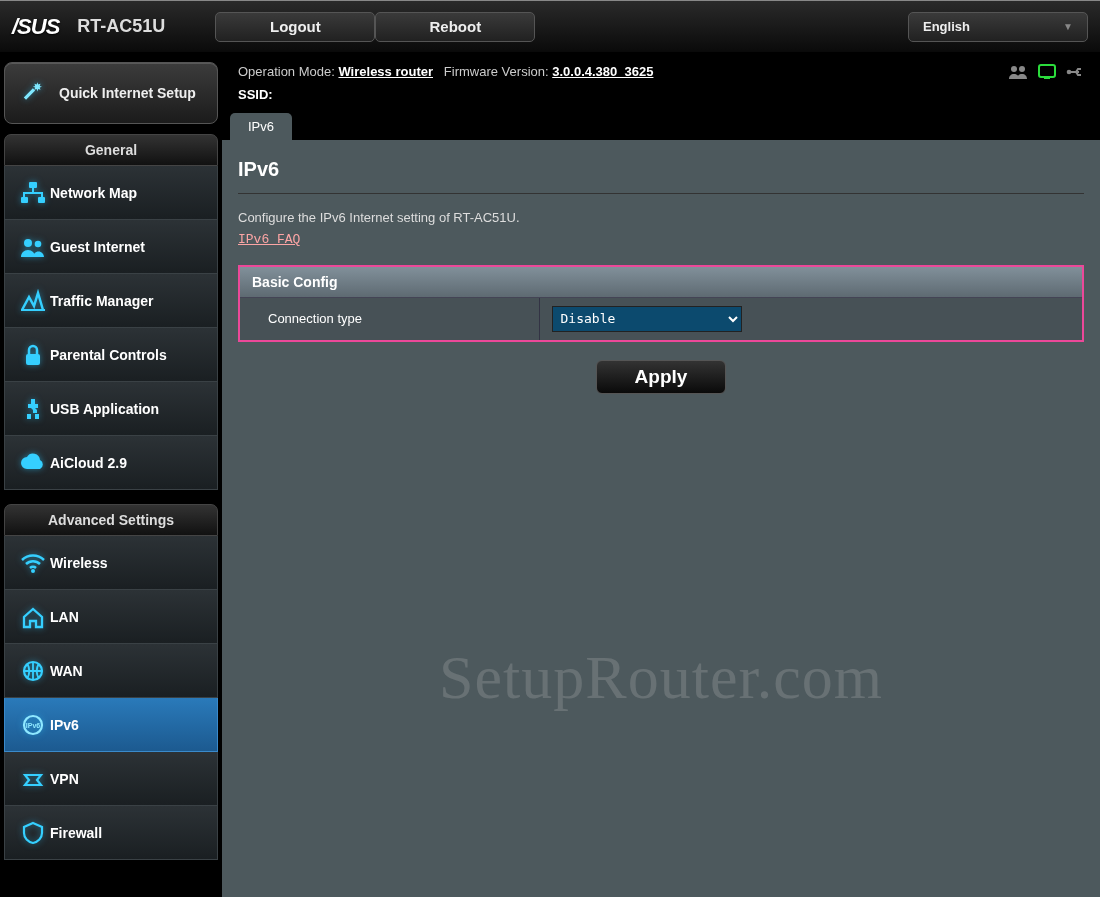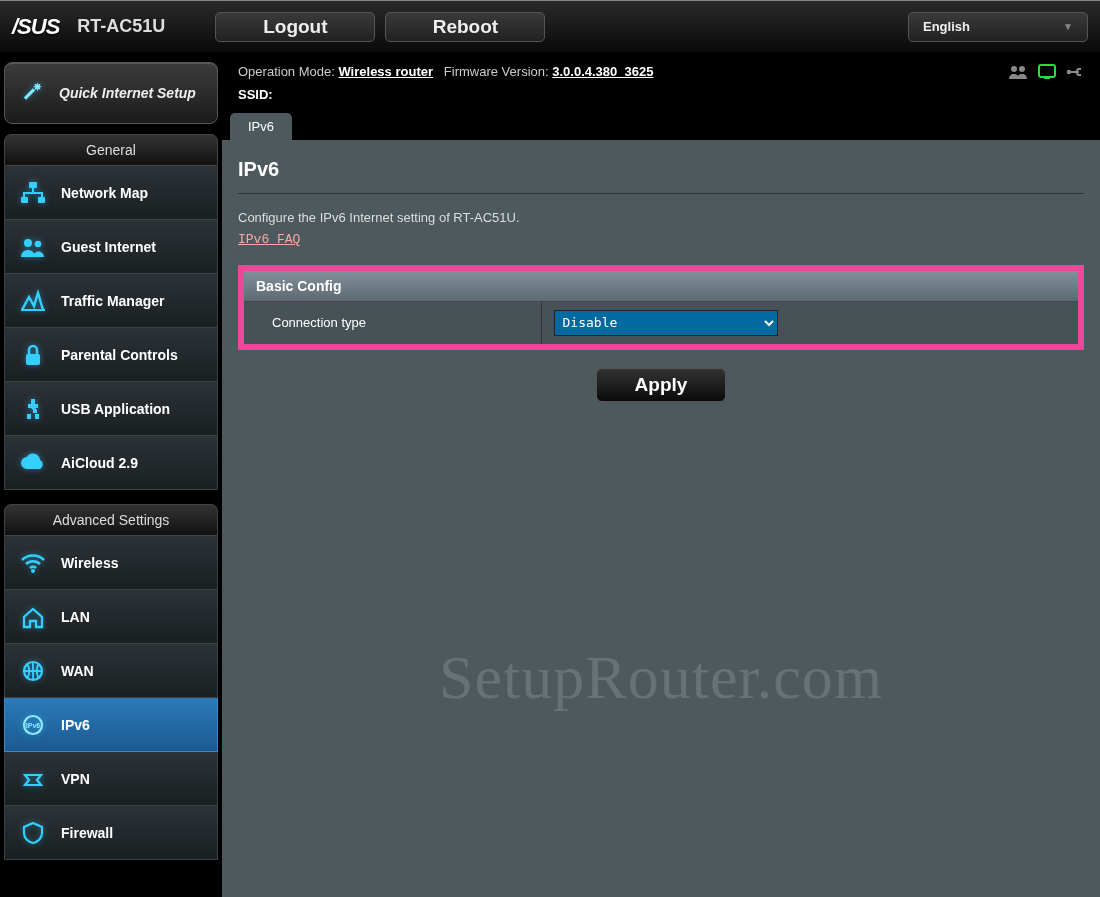--- a/index.html
+++ b/index.html
@@ -14,24 +14,24 @@
   height: 52px;
   background: linear-gradient(to bottom, #2a2a2a 0%, #0a0a0a 100%);
   display: flex;
   align-items: center;
   padding: 0 12px;
   border-top: 1px solid #888;
 }
 .logo { font-size: 22px; font-style: italic; font-weight: 900; letter-spacing: -1px; color: #fff; margin-right: 18px; text-shadow: 0 1px 2px #000;}
 .model { font-size: 18px; font-weight: bold; color: #ddd; margin-right: 50px;}
 .header-btn {
-  height: 30px; width: 160px; margin-right: 10px;
+  height: 30px; width: 160px; 
   background: linear-gradient(to bottom, #3a3a3a, #212121);
   border: 1px solid #555; border-radius: 5px;
-  color: #eee; font-weight: bold; font-size: 19px; cursor: pointer;
+  color: #eee; font-weight: bold; font-size: 15px; cursor: pointer;
   display: flex; align-items: center; justify-content: center;
 }
 .spacer { flex: 1; }
 .lang-btn {
   height: 30px; width: 180px;
   background: linear-gradient(to bottom, #3a3a3a, #212121);
   border: 1px solid #555; border-radius: 5px;
   color: #eee; font-weight: bold; font-size: 13px; cursor: pointer;
   display: flex; align-items: center; padding: 0 14px;
 }
@@ -47,27 +47,27 @@
   display: flex; align-items: center; padding: 0 14px; cursor: pointer;
   color: #eee; font-weight: bold; font-size: 14px; gap: 12px;
   box-shadow: inset 0 1px 0 rgba(255,255,255,0.15);
 }
 .qis-btn .icon { width: 28px; height: 28px; display:flex; align-items:center; justify-content:center;}
 .section-header {
   height: 32px; margin-top: 6px;
   background: linear-gradient(to bottom, #333, #111);
   border: 1px solid #444; border-radius: 7px 7px 0 0;
   display: flex; align-items: center; justify-content: center;
-  font-weight: normal; font-size: 14px; color: #ddd;
+  font-weight: bold; font-size: 14px; color: #ddd;
 }
 .nav-item {
   height: 54px;
   background: linear-gradient(to bottom, #2c3236, #1a1f22);
   border: 1px solid #3a4145; border-top: none;
-  display: flex; align-items: center; padding: 0 12px; gap: 12px;
+  display: flex; align-items: center; padding: 0 12px; gap: 1px;
   color: #fff; font-weight: bold; font-size: 14px; cursor: pointer;
 }
 .nav-item.active {
   background: linear-gradient(to bottom, #2a7aba, #1c5a90);
   border-color: #3a8acb;
 }
 .nav-item .icon { width: 32px; height: 30px; display:flex; align-items:center; justify-content:center;}
 .icon svg { filter: drop-shadow(0 0 3px rgba(40,200,255,0.5)); }
 
 .info-strip {
@@ -80,29 +80,29 @@
 .status-icons svg{ cursor:pointer; }
 .tabs { background:#000; display:flex; padding:0 8px; }
 .tab {
   background:#4d595d; border-radius:5px 5px 0 0; padding:6px 18px;
   font-size:13px; color:#fff; cursor:pointer; margin-top:4px;
 }
 .panel { padding: 18px 16px; }
 .panel h1 { font-size: 20px; font-weight: bold; margin-bottom: 8px; border-bottom: 1px solid #333; padding-bottom: 12px;}
 .panel .desc { font-size: 13px; color: #ddd; margin: 16px 0 4px 0;}
 .panel .faq { font-size: 13px; color:#fca5a5; text-decoration: underline; cursor:pointer; display:inline-block; margin-bottom:18px;font-family:Liberation Mono, monospace;}
-.config-table { width: 100%; border-collapse: collapse; border:6px solid #ec4899; }
+.config-table { width: 100%; border-collapse: collapse; border:2px solid #ec4899; }
 .config-table th {
   background: linear-gradient(to bottom, #81909a, #5e6a72);
   text-align:left; padding:7px 12px; font-size:14px; color:#fff; border:1px solid #445;
 }
 .config-table td { background:#475156; padding:8px 12px; font-size:13px; color:#fff; border:1px solid #334;}
 .config-table td.label-cell{ width:300px;padding-left:28px; }
 .cfg-select{
-  width:224px; height:26px; background:#0369a1; color:#fff; border:1px solid #222;
+  width:190px; height:26px; background:#0c4a6e; color:#fff; border:1px solid #222;
   font-family:monospace; font-size:13px; padding:2px 4px;
 }
 .apply-btn{
   display:block; margin:18px auto 0 auto; width:130px; height:34px;
   background: linear-gradient(to bottom,#333,#0a0a0a); border:1px solid #555; border-radius:6px;
   color:#fff; font-weight:bold; font-size:19px; cursor:pointer;
 }
 .watermark{
   position:absolute; left:0; right:0; top:590px; text-align:center;
   font-size:62px; color:rgba(200,200,200,0.22); font-family: 'Times New Roman', serif;
@@ -125,21 +125,21 @@
 </div>
 
 <div class="layout">
   <div class="sidebar">
     <div class="qis-btn">
       <span class="icon">
         <svg width="26" height="26" viewBox="0 0 24 24">
             <path fill="#7fe8ff" d="M3 21l12-12 3 3L6 24zM18 6l-1-3 3 1 1-3 1 3 3-1-1 3 3 1-3 1 1 3-3-1-1 3-1-3-3 1 1-3-3-1z" transform="scale(0.7) translate(2,2)"></path>
           </svg>
       </span>
-      <span style="line-height:1.2;font-style:italic;">Quick Internet Setup</span>
+      <span style="line-height:1.2;">Quick Internet Setup</span>
     </div>
 
     <div class="section-header">General</div>
     <div class="nav-item">
       <span class="icon">
           <svg width="28" height="24" viewBox="0 0 28 24">
             <rect x="10" y="1" width="8" height="6" rx="1" fill="#35cfff"></rect>
             <rect x="2" y="16" width="7" height="6" rx="1" fill="#35cfff"></rect>
             <rect x="19" y="16" width="7" height="6" rx="1" fill="#35cfff"></rect>
             <path d="M14 7v5M14 12H5v4M14 12h9v4" stroke="#35cfff" stroke-width="2" fill="none"></path>

